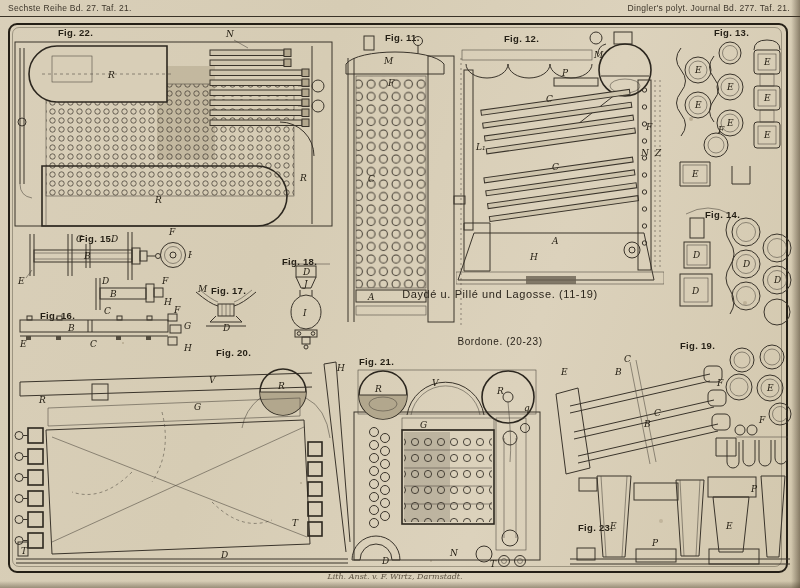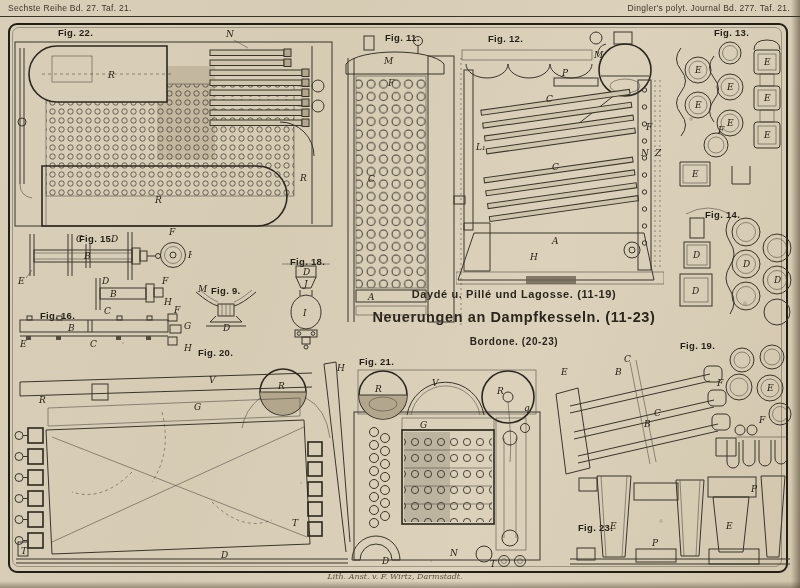--- a/index.html
+++ b/index.html
@@ -15,21 +15,21 @@
   .header-rule{position:absolute;left:0;top:16px;width:100%;height:1px;background:#3a3327;}
   .hdr{position:absolute;top:3px;font:8.5px "Liberation Sans",sans-serif;color:#3c352a;letter-spacing:.3px;}
   .hdr-left{left:8px;}
   .hdr-right{right:10px;margin-left:10px;}
   .frame{position:absolute;left:8px;top:23px;width:776px;height:546px;
     border:2px solid #241f16;border-radius:9px;}
   .frame-inner{position:absolute;left:12px;top:27px;width:768px;height:538px;
     border:.5px solid rgba(50,42,30,.35);border-radius:7px;}
   .fig-label{position:absolute;font:600 9.5px "Liberation Sans",sans-serif;color:#241f15;letter-spacing:.3px;white-space:nowrap;}
   .cap{position:absolute;left:500px;transform:translateX(-50%);white-space:nowrap;
-    font-weight:700;color:#2b251c;letter-spacing:.6px;margin-left:14px;}
+    font-weight:400;color:#2b251c;letter-spacing:.6px;}
   .cap1{top:288px;font-size:11px;}
   .cap2{top:309px;font-size:14.5px;}
   .cap3{top:336px;font-size:10px;}
   .footer{position:absolute;left:395px;top:572px;transform:translateX(-50%);
     font:italic 8px "DejaVu Serif",serif;color:#5c5140;white-space:nowrap;}
   .fig{position:absolute;}
   
   .s{stroke:#3a342b;fill:none;stroke-width:1;}
   .s2{stroke:#2c271f;fill:none;stroke-width:1.6;}
   .sT{stroke:#4a443a;fill:none;stroke-width:.55;}
@@ -50,34 +50,33 @@
 <div class="plate">
 
   <div class="hdr hdr-left">Sechste Reihe Bd. 27. Taf. 21.</div>
   <div class="hdr hdr-right">Dingler's polyt. Journal Bd. 277. Taf. 21.</div>
   <div class="header-rule"></div>
   <div class="frame"></div>
   <div class="frame-inner"></div>
   <div class="specks"></div>
 
   <div class="cap cap1">Daydé u. Pillé und Lagosse. (11-19)</div>
-  <div class="cap cap2">Neuerungen an Dampfkesseln. (11-23)</div>
   <div class="cap cap3">Bordone. (20-23)</div>
   <div class="footer">Lith. Anst. v. F. Wirtz, Darmstadt.</div>
 
   <div class="fig-label" style="left:58px;top:27px">Fig. 22.</div>
   <div class="fig-label" style="left:385px;top:32px">Fig. 11.</div>
-  <div class="fig-label" style="left:488px;top:33px">Fig. 12.</div>
+  <div class="fig-label" style="left:504px;top:33px">Fig. 12.</div>
   <div class="fig-label" style="left:714px;top:27px">Fig. 13.</div>
   <div class="fig-label" style="left:705px;top:209px">Fig. 14.</div>
   <div class="fig-label" style="left:79px;top:233px">Fig. 15.</div>
   <div class="fig-label" style="left:40px;top:310px">Fig. 16.</div>
-  <div class="fig-label" style="left:211px;top:285px">Fig. 9.</div>
-  <div class="fig-label" style="left:290px;top:256px">Fig. 18.</div>
-  <div class="fig-label" style="left:198px;top:347px">Fig. 20.</div>
+  <div class="fig-label" style="left:211px;top:285px">Fig. 17.</div>
+  <div class="fig-label" style="left:282px;top:256px">Fig. 18.</div>
+  <div class="fig-label" style="left:216px;top:347px">Fig. 20.</div>
   <div class="fig-label" style="left:359px;top:356px">Fig. 21.</div>
   <div class="fig-label" style="left:680px;top:340px">Fig. 19.</div>
   <div class="fig-label" style="left:578px;top:522px">Fig. 23.</div>
 
   <svg class="fig" style="left:12px;top:26px" width="330" height="206" viewBox="0 0 330 206">
     <defs>
       <pattern id="p22" width="9" height="9" patternUnits="userSpaceOnUse">
         <circle cx="4.5" cy="4.5" r="2.7" fill="none" stroke="#4a4338" stroke-width=".8"></circle>
       </pattern>
     </defs>

